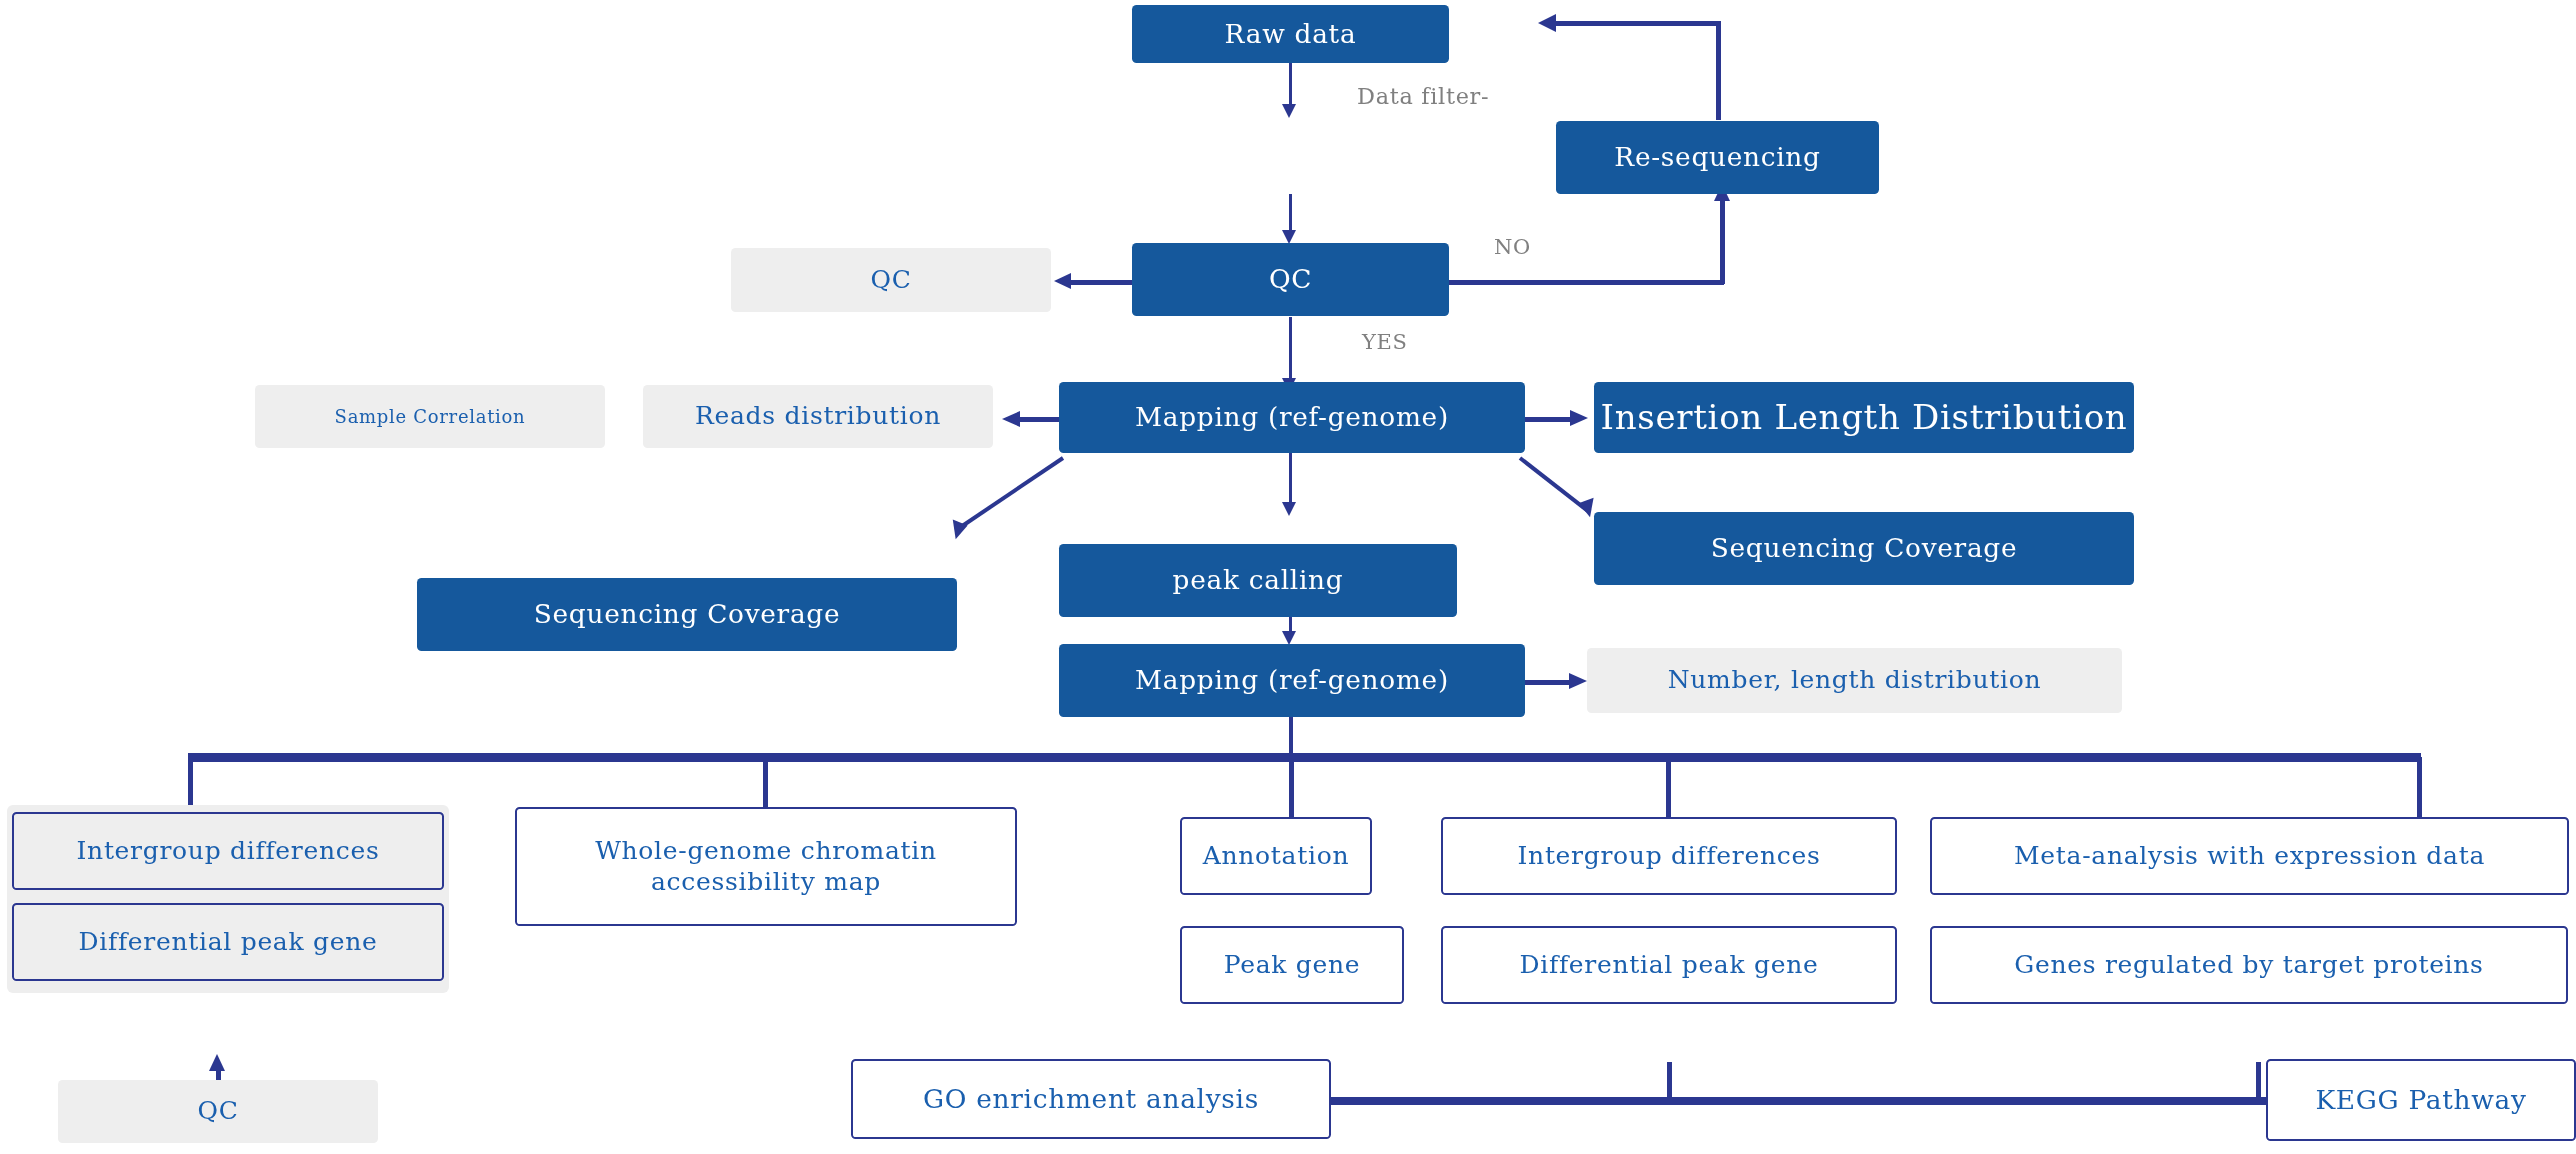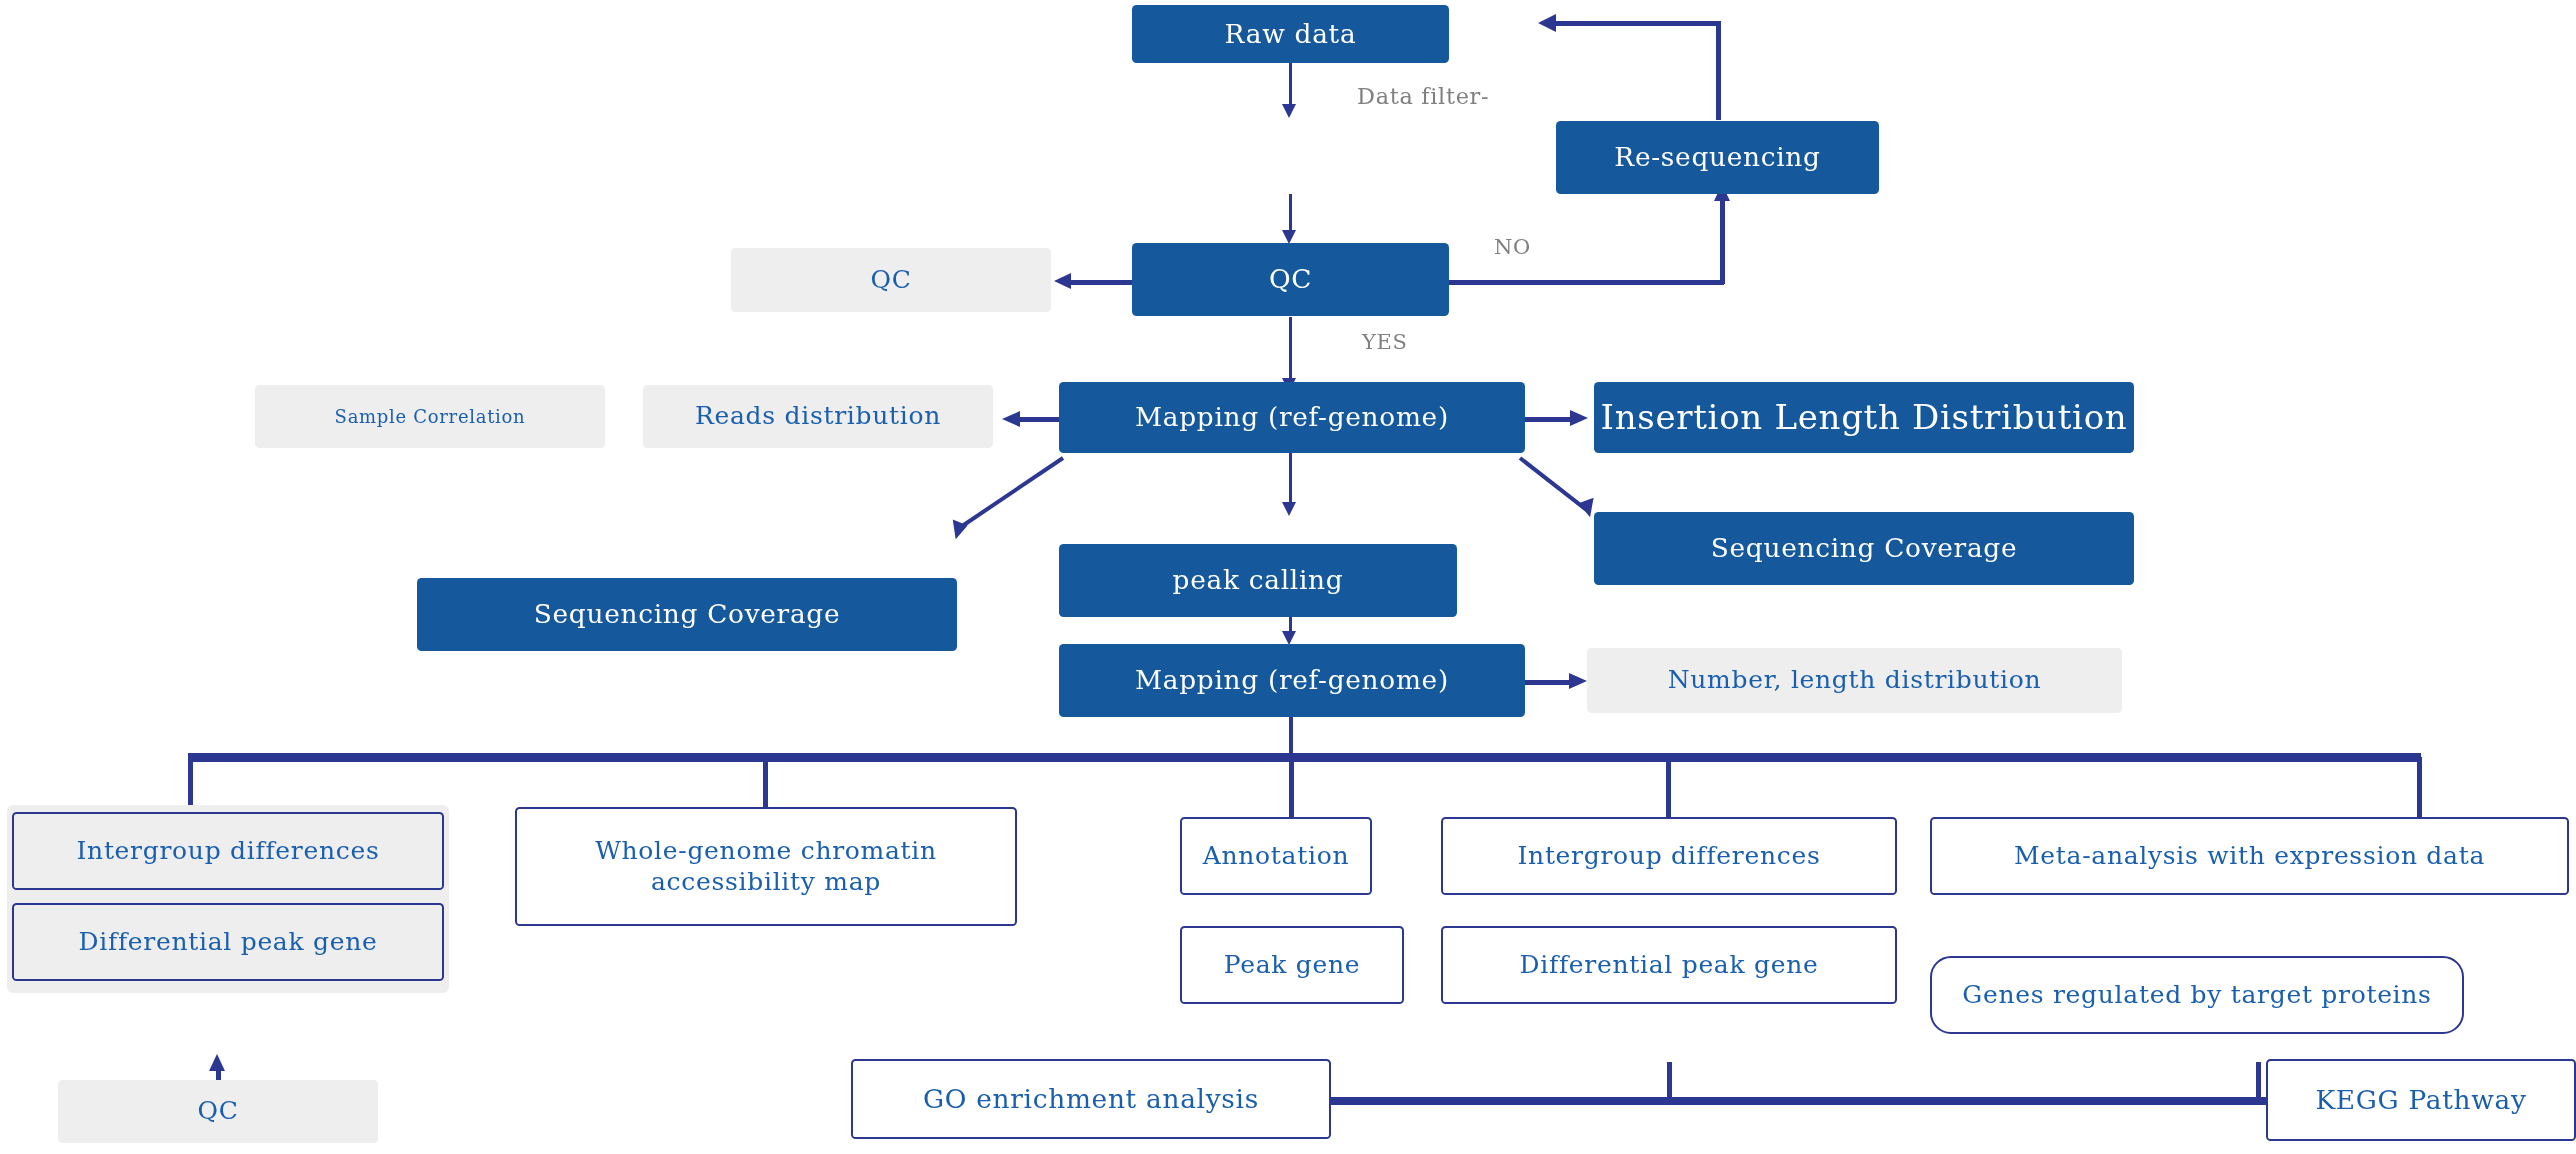--- a/index.html
+++ b/index.html
@@ -159,20 +159,20 @@
   <div class="node outline" style="left:1180px;top:817px;width:192px;height:78px;font-size:25px;">Annotation</div>
 
   <div class="node outline" style="left:1180px;top:926px;width:224px;height:78px;font-size:25px;">Peak gene</div>
 
   <div class="node outline" style="left:1441px;top:817px;width:456px;height:78px;font-size:25px;">Intergroup differences</div>
 
   <div class="node outline" style="left:1441px;top:926px;width:456px;height:78px;font-size:25px;">Differential peak gene</div>
 
   <div class="node outline" style="left:1930px;top:817px;width:639px;height:78px;font-size:25px;">Meta-analysis with expression data</div>
 
-  <div class="node outline" style="left:1930px;top:956px;width:534px;height:78px;font-size:25px;border-radius:21px;">Genes regulated by target proteins</div>
+  <div class="node outline" style="left:1930px;top:926px;width:638px;height:78px;font-size:25px;">Genes regulated by target proteins</div>
 
   <div class="node outline" style="left:851px;top:1059px;width:480px;height:80px;font-size:26.4px;">GO enrichment analysis</div>
 
   <div class="node outline" style="left:2266px;top:1059px;width:310px;height:82px;font-size:26.4px;">KEGG Pathway</div>
 
 </div>
 
 
 </body></html>

